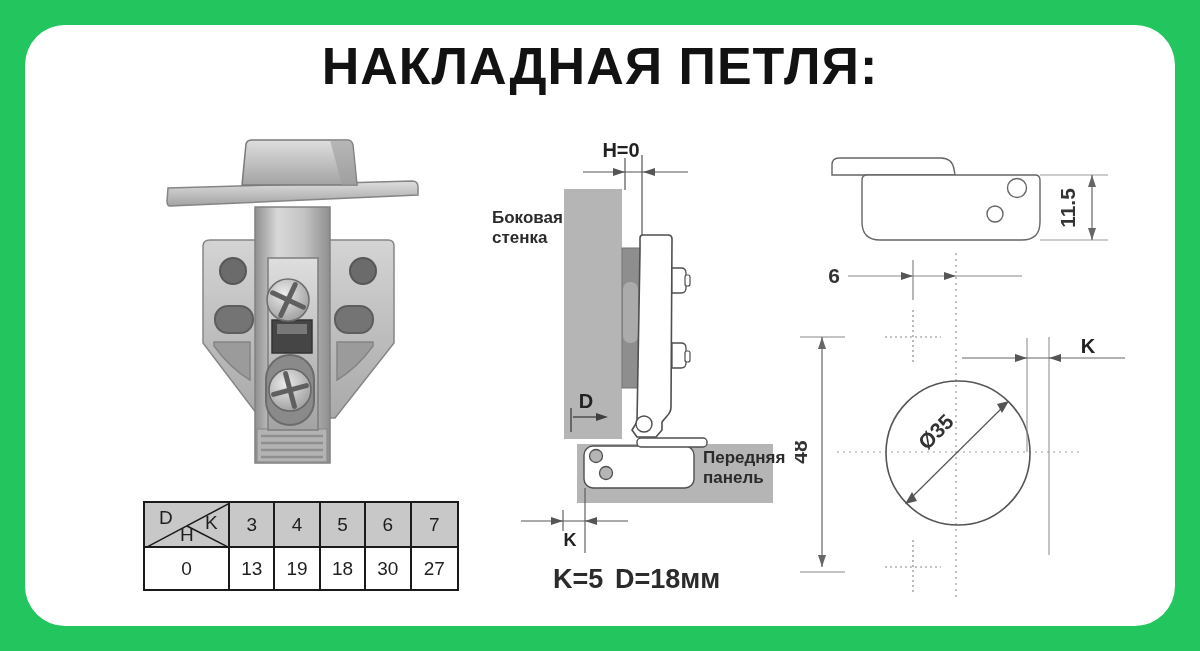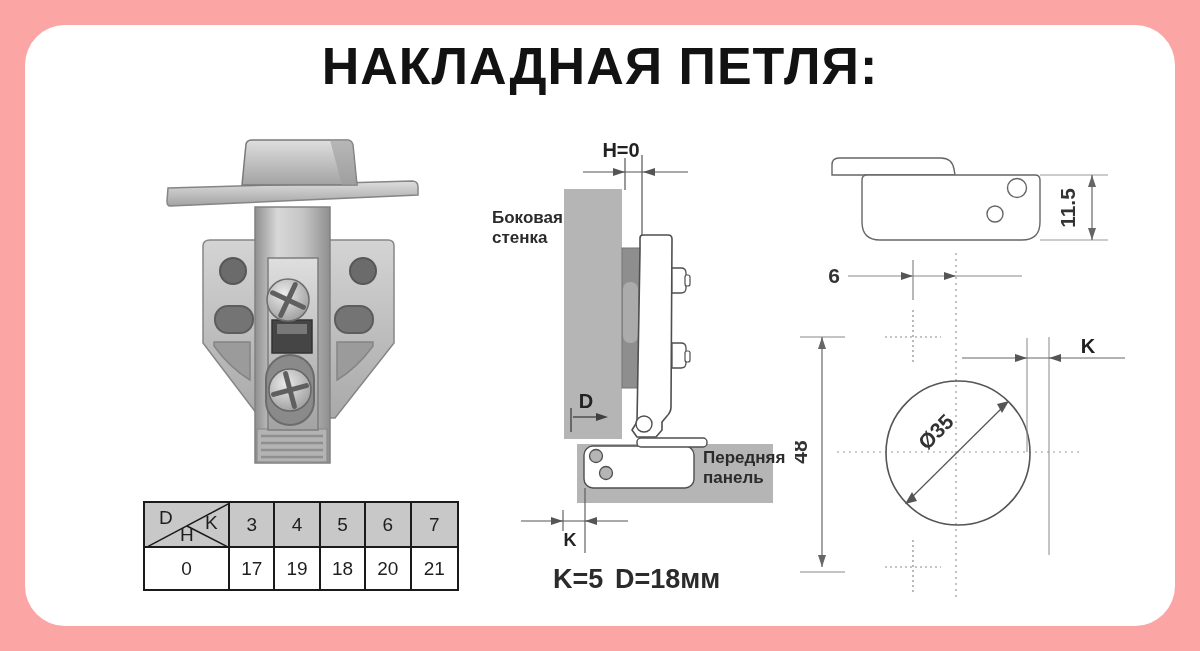--- a/index.html
+++ b/index.html
@@ -1,17 +1,17 @@
 <!DOCTYPE html>
 <html><head>
 <meta charset="utf-8">
 <style>
   html,body{margin:0;padding:0;}
   body{width:1200px;height:651px;font-family:"Liberation Sans",sans-serif;}
-  .stage{position:relative;width:1200px;height:651px;background:#fca5a5;overflow:hidden;}
+  .stage{position:relative;width:1200px;height:651px;background:#22c55e;overflow:hidden;}
   .card{position:absolute;left:25px;top:25px;width:1150px;height:601px;background:#ffffff;border-radius:40px;}
   .title{position:absolute;left:0;top:36px;width:100%;text-align:center;font-size:52px;font-weight:bold;color:#121212;letter-spacing:1px;}
   
   .dtable{position:absolute;left:143px;top:501px;display:grid;grid-template-columns:85px repeat(5,45.4px);grid-template-rows:45px 41px;border:2px solid #1a1a1a;background:#fff;}
   .cell{display:flex;align-items:center;justify-content:center;font-size:19px;color:#1e1e1e;}
   .hd{background:#c8c8c8;}
   .br{border-right:2px solid #1a1a1a;}
   .bb{border-bottom:2px solid #1a1a1a;}
   .corner{position:relative;}
   .corner svg{position:absolute;left:0;top:0;}
@@ -229,19 +229,19 @@
       <span class="lt" style="left:14px;top:4px;">D</span>
       <span class="lt" style="left:60px;top:9px;">K</span>
       <span class="lt" style="left:35px;top:21px;">H</span>
     </div>
     <div class="cell hd br bb">3</div>
     <div class="cell hd br bb">4</div>
     <div class="cell hd br bb">5</div>
     <div class="cell hd br bb">6</div>
     <div class="cell hd bb">7</div>
     <div class="cell br">0</div>
-    <div class="cell br">17</div>
+    <div class="cell br">13</div>
     <div class="cell br">19</div>
     <div class="cell br">18</div>
-    <div class="cell br">20</div>
-    <div class="cell">21</div>
+    <div class="cell br">30</div>
+    <div class="cell">27</div>
   </div>
 </div>
 
 </body></html>

